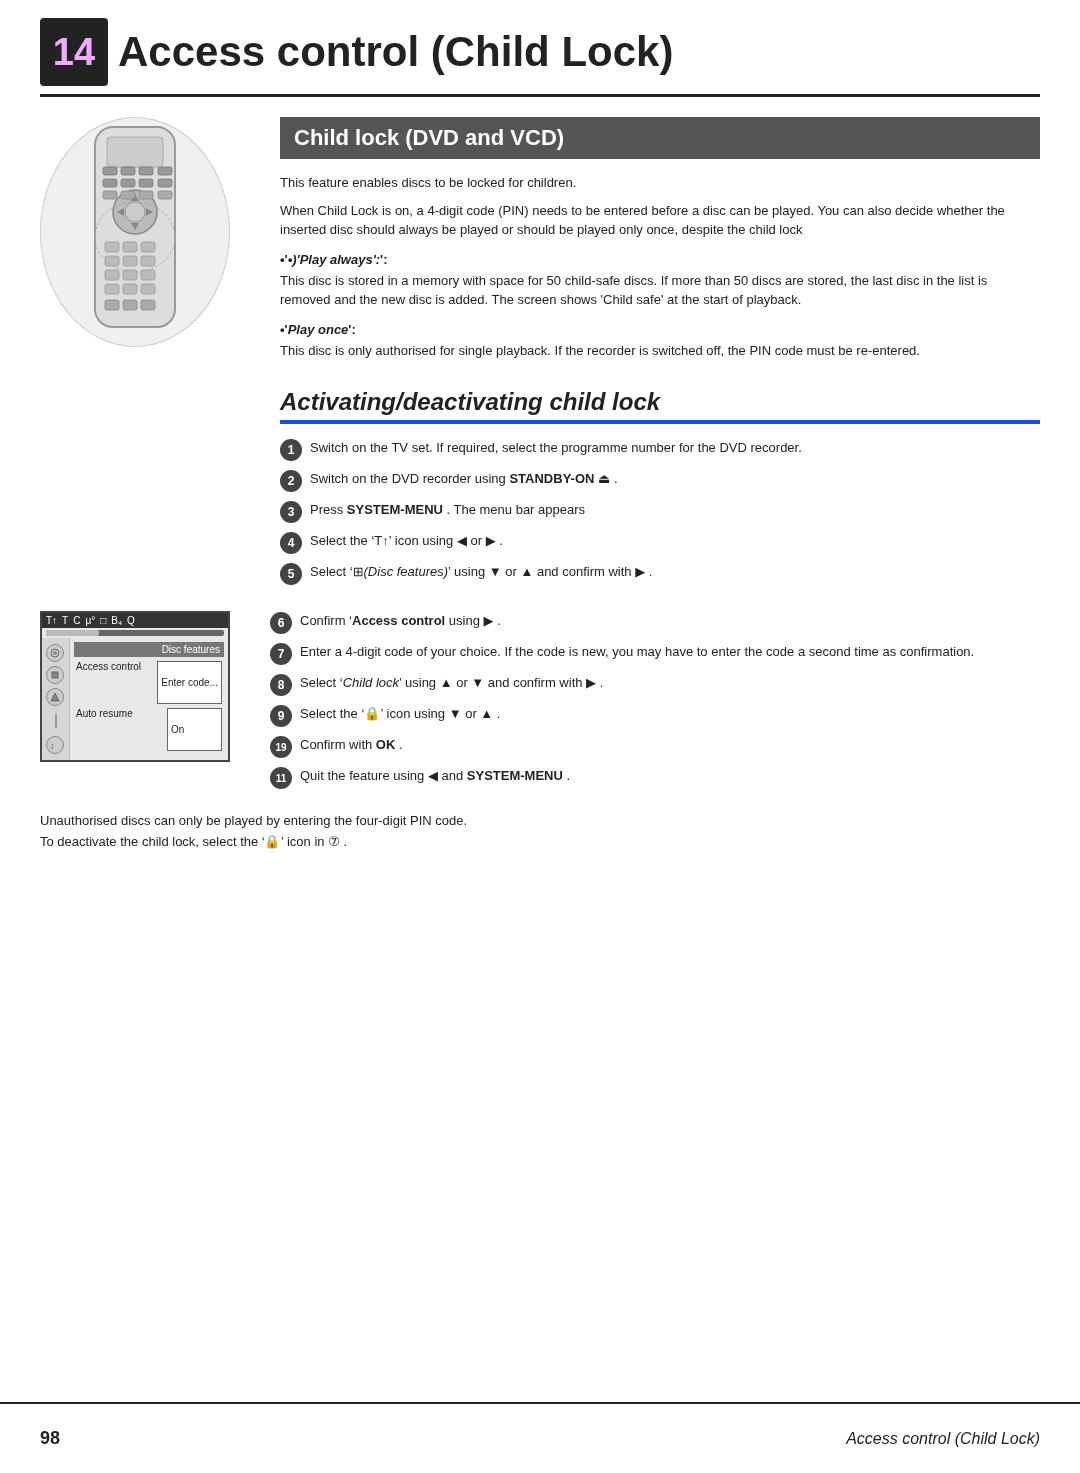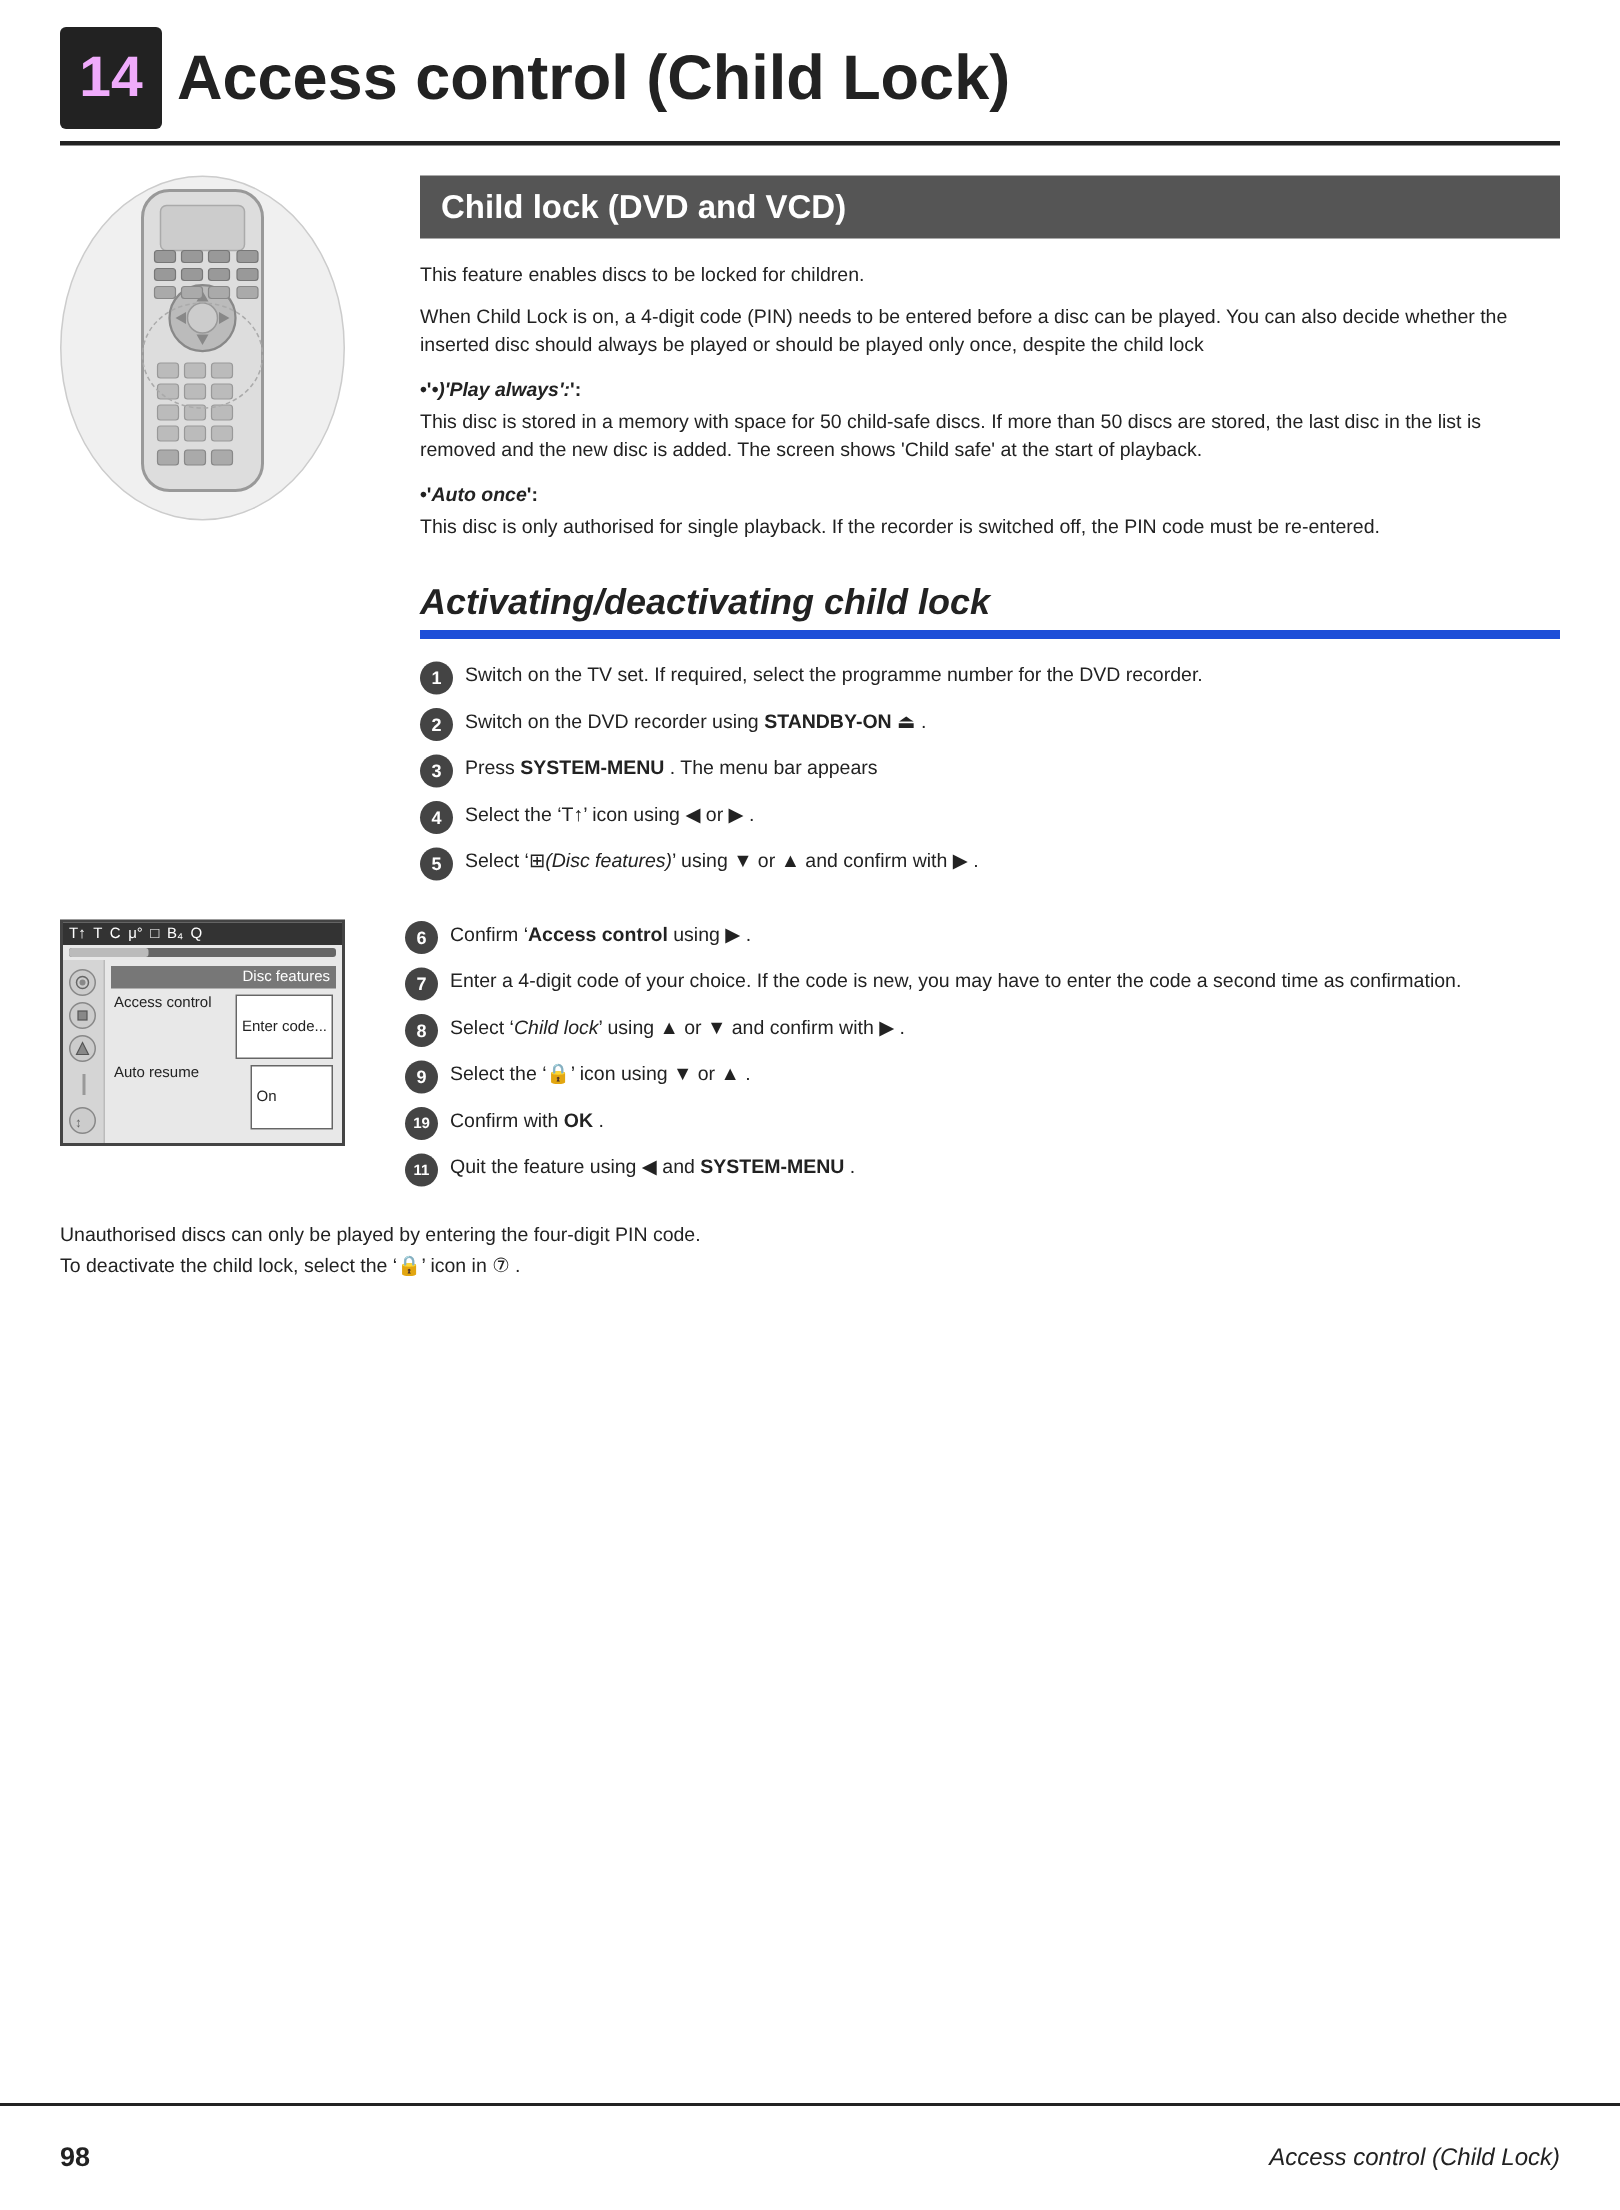--- a/index.html
+++ b/index.html
@@ -101,21 +101,21 @@
     }
     .bullet-head em {
       font-style: italic;
     }
 
     
     .section-heading {
       font-size: 24px;
       font-weight: bold;
       font-style: italic;
-      border-bottom: 6px solid #1d4ed8;
+      border-bottom: 4px solid #1d4ed8;
       padding-bottom: 4px;
       margin-top: 28px;
       margin-bottom: 14px;
     }
 
     
     .steps-area {
       padding: 0;
     }
     .step-row {
@@ -331,21 +331,21 @@
     <div class="section-box">Child lock (DVD and VCD)</div>
 
     <p class="intro-text">This feature enables discs to be locked for children.</p>
     <p class="intro-text">When Child Lock is on, a 4-digit code (PIN) needs to be entered before a disc can be played. You can also decide whether the inserted disc should always be played or should be played only once, despite the child lock</p>
 
     <p class="bullet-head">
       •'<em>•)'Play always':</em>':
     </p>
     <p class="intro-text">This disc is stored in a memory with space for 50 child-safe discs. If more than 50 discs are stored, the last disc in the list is removed and the new disc is added. The screen shows 'Child safe' at the start of playback.</p>
 
-    <p class="bullet-head">•'<em>Auto once</em>':</p>
+    <p class="bullet-head">•'<em>Play once</em>':</p>
     <p class="intro-text">This disc is only authorised for single playback. If the recorder is switched off, the PIN code must be re-entered.</p>
 
     
     <div class="section-heading">Activating/deactivating child lock</div>
 
     
     <div class="steps-area">
       <div class="step-row">
         <div class="step-num">1</div>
         <div class="step-text">Switch on the TV set. If required, select the programme number for the DVD recorder.</div>

